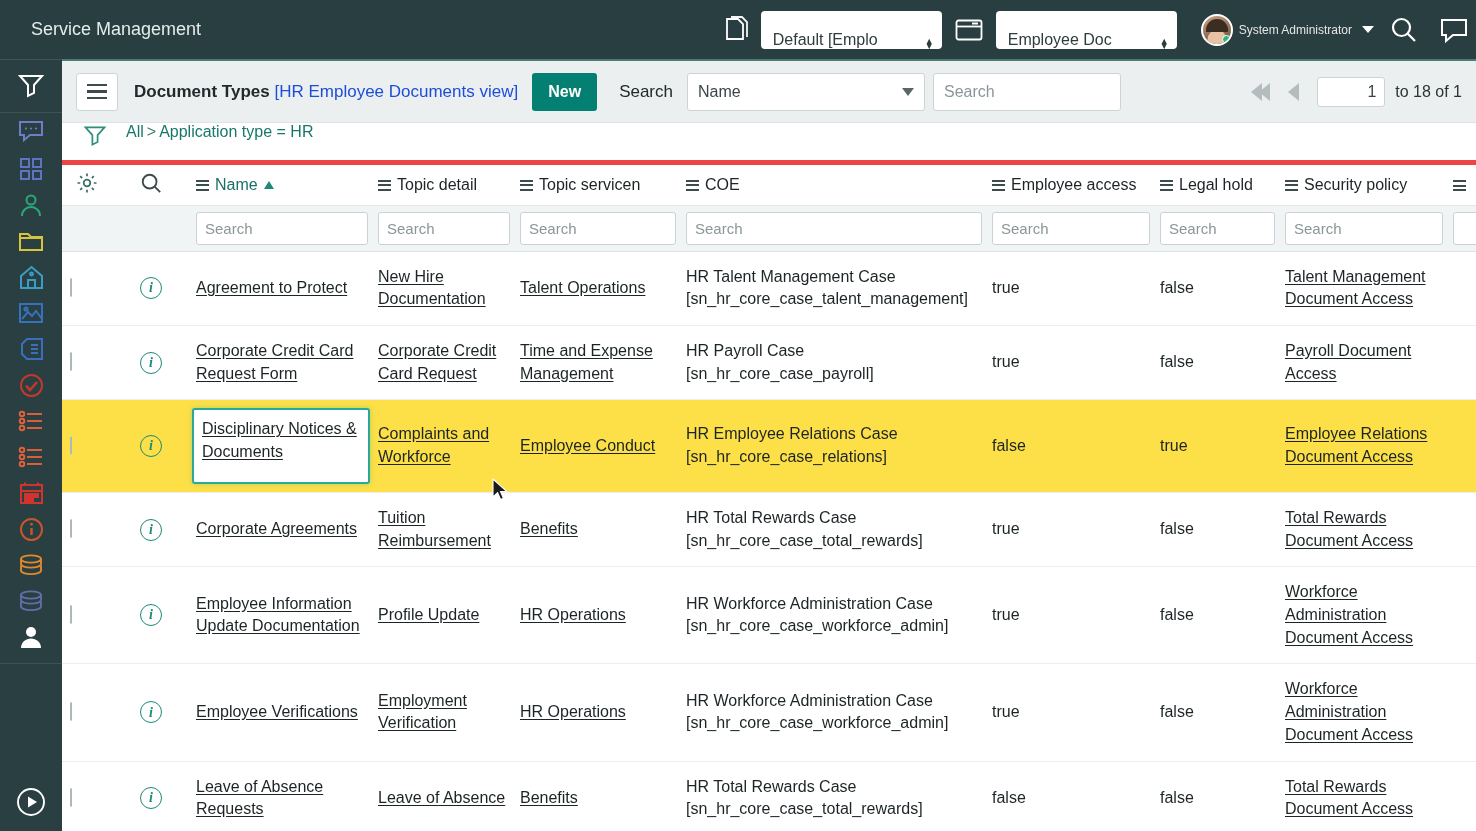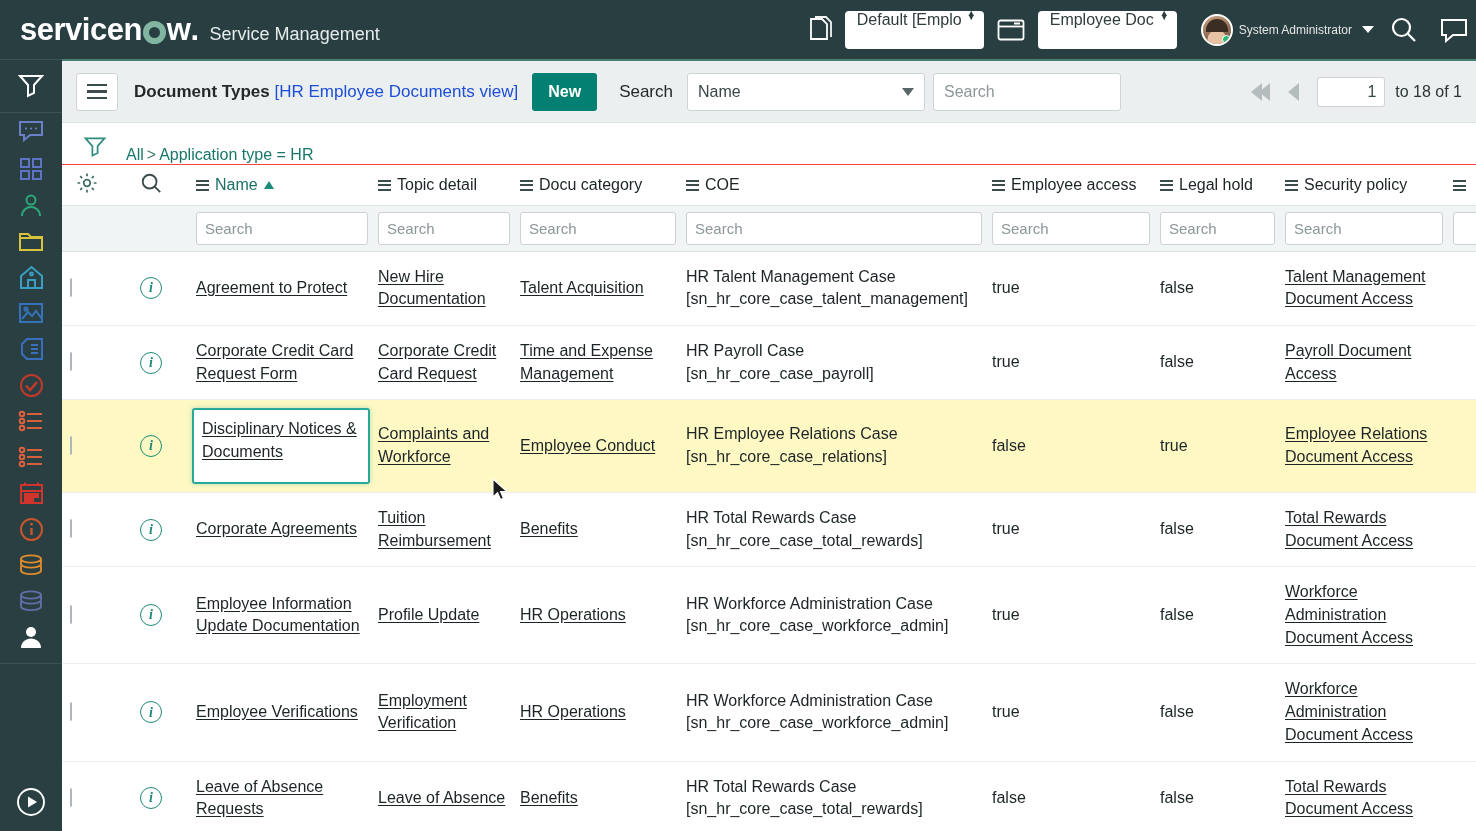--- a/index.html
+++ b/index.html
@@ -41,24 +41,24 @@
   }
   .banner-right {
     margin-left: auto; display: flex; align-items: center;
     height: 100%;
   }
   .banner-icon {
     color: #ffffff; display: flex; align-items: center; justify-content: center;
   }
   .pill {
     background: #ffffff; border-radius: 4px;
-    height: 38px; display: flex; align-items: flex-start;
+    height: 38px; display: flex; align-items: flex-end;
     padding: 0 8px 0 12px;
     font-size: 16px; color: #2e3c3c;
-    white-space: nowrap; overflow: hidden;
+    white-space: nowrap; overflow: hidden; gap: 42px;
   }
   .pill .pill-label { max-width: 104px; overflow: hidden; text-overflow: clip; }
   .spin { display: inline-flex; flex-direction: column; margin-left: 6px; line-height: 0.55; font-size: 11px; }
   .avatar {
     width: 32px; height: 32px; border-radius: 50%;
     background: linear-gradient(160deg,#c9a184 0%, #8d6c54 60%, #6d5340 100%);
     border: 2px solid #ffffff; position: relative; overflow: hidden;
     flex: 0 0 auto;
   }
   .avatar::after {
@@ -162,23 +162,23 @@
     width: 68px; height: 30px; margin-left: 18px;
     border: 1px solid #cdd4d5; border-radius: 3px; background: #fff;
     text-align: right; padding-right: 8px; font-size: 16px;
     color: #3a4547; font-family: inherit; outline: none;
   }
   .pg-text { margin-left: 10px; font-size: 16px; color: #2b3436; white-space: nowrap; }
 
   
   .bcbar {
     height: 42px; background: #ffffff;
-    display: flex; align-items: flex-end;
+    display: flex; align-items: flex-start;
     padding-left: 20px;
-    border-bottom: 1px solid #ef4444;
+    border-bottom: 5px solid #ef4444;
   }
   .bc-text { margin-left: 18px; font-size: 16px; color: #3b7b6f; white-space: nowrap; }
   .bc-text .sep { color: #3b7b6f; margin: 0 3px; }
   .bc-link { text-decoration: none; color: #17776b; cursor: pointer; }
 
   
   .tablewrap { position: relative; width: 1414px; height: 666px; overflow: hidden; }
   table.grid { border-collapse: collapse; width: 1460px; table-layout: fixed; }
   table.grid th, table.grid td { text-align: left; vertical-align: middle; }
 
@@ -215,21 +215,21 @@
     font-family: inherit; outline: none;
   }
   .cellsearch::placeholder { color: #8b9698; }
 
   tbody tr.datarow td {
     padding: 14px 10px 14px 0;
     font-size: 16px; color: #1c2426; line-height: 1.42;
     border-bottom: 1px solid #eceff0;
     background: #ffffff;
   }
-  tbody tr.datarow.alt td { background: #fef9c3; }
+  tbody tr.datarow.alt td { background: #fde047; }
   tbody tr.datarow td.first { padding-left: 0; }
   .lnk {
     color: #1c2426; text-decoration: underline;
     text-underline-offset: 2px; cursor: pointer;
   }
   .plain { color: #1c2426; }
   .mono-sub { display: block; }
 
   .chk {
     width: 23px; height: 23px; border: 1px solid #aeb7b9;
@@ -256,26 +256,20 @@
   .cursor {
     position: absolute; left: 492px; top: 478px;
     width: 0; height: 0; z-index: 40; pointer-events: none;
   }
 </style>
 </head>
 <body>
 
 <div class="banner">
   <div class="logo-wrap">
-    <span class="logo-text">
-      <span>servicen</span>
-        <span class="logo-o"></span>
-        <span>w</span>
-        <span class="logo-dot">.</span>
-    </span>
     <span class="banner-sub">Service Management</span>
   </div>
 
   <div class="banner-right">
 
     <div class="banner-icon" style="width:44px;height:100%;">
       <svg width="26" height="28" viewBox="0 0 26 28" fill="none" stroke="#ffffff" stroke-width="1.8">
         <path d="M3 3 h11 l5 5 v15 h-16 z"></path>
         <path d="M7 1 h11 l5 5 v15" opacity="0.95"></path>
       </svg>
@@ -543,21 +537,21 @@
                 <i></i>
                 <i></i>
                 <i></i>
               </span><span class="hd-label">Topic detail</span>
           </th>
           <th>
             <span class="colmenu">
                 <i></i>
                 <i></i>
                 <i></i>
-              </span><span class="hd-label">Docu category</span>
+              </span><span class="hd-label">Topic servicen</span>
           </th>
           <th>
             <span class="colmenu">
                 <i></i>
                 <i></i>
                 <i></i>
               </span><span class="hd-label">COE</span>
           </th>
           <th>
             <span class="colmenu">
@@ -603,21 +597,21 @@
           <td><input class="cellsearch" type="text" style=""></td>
         </tr>
 
         <tr class="datarow">
           <td class="first"><span class="chk"></span></td>
           <td>
               <span class="info-ico">i</span>
             </td>
           <td><span class="lnk">Agreement to Protect</span></td>
           <td><span class="lnk">New Hire Documentation</span></td>
-          <td><span class="lnk">Talent Acquisition</span></td>
+          <td><span class="lnk">Talent Operations</span></td>
           <td>
             <span class="plain">HR Talent Management Case</span>
             <span class="plain mono-sub">[sn_hr_core_case_talent_management]</span>
           </td>
           <td>true</td>
           <td>false</td>
           <td><span class="lnk">Talent Management Document Access</span></td>
           <td></td>
         </tr>
 

